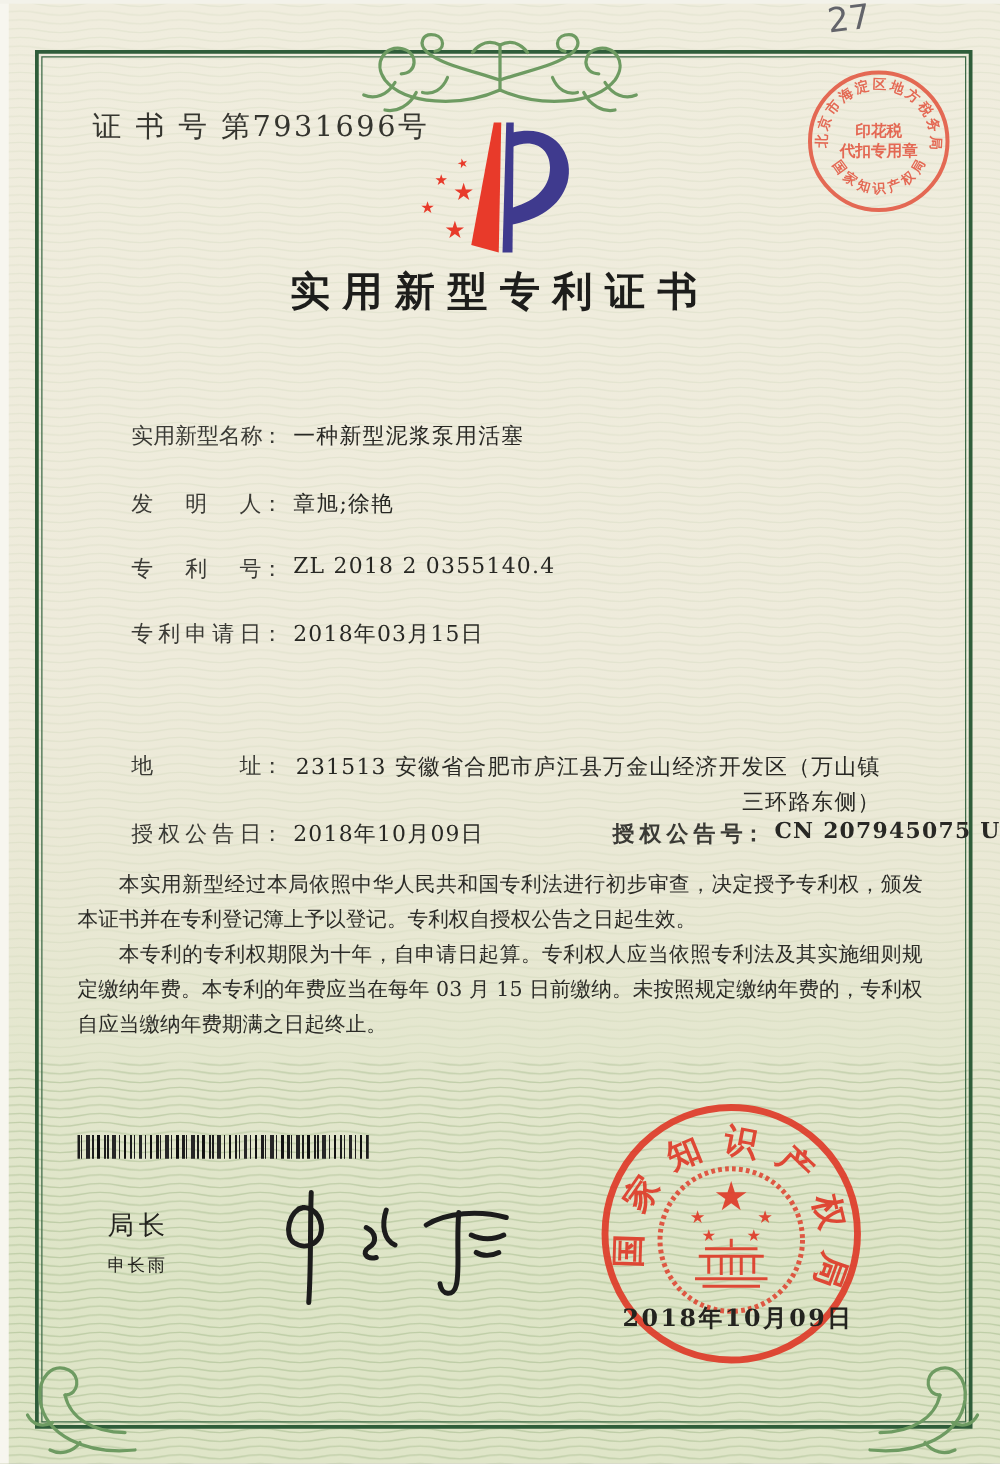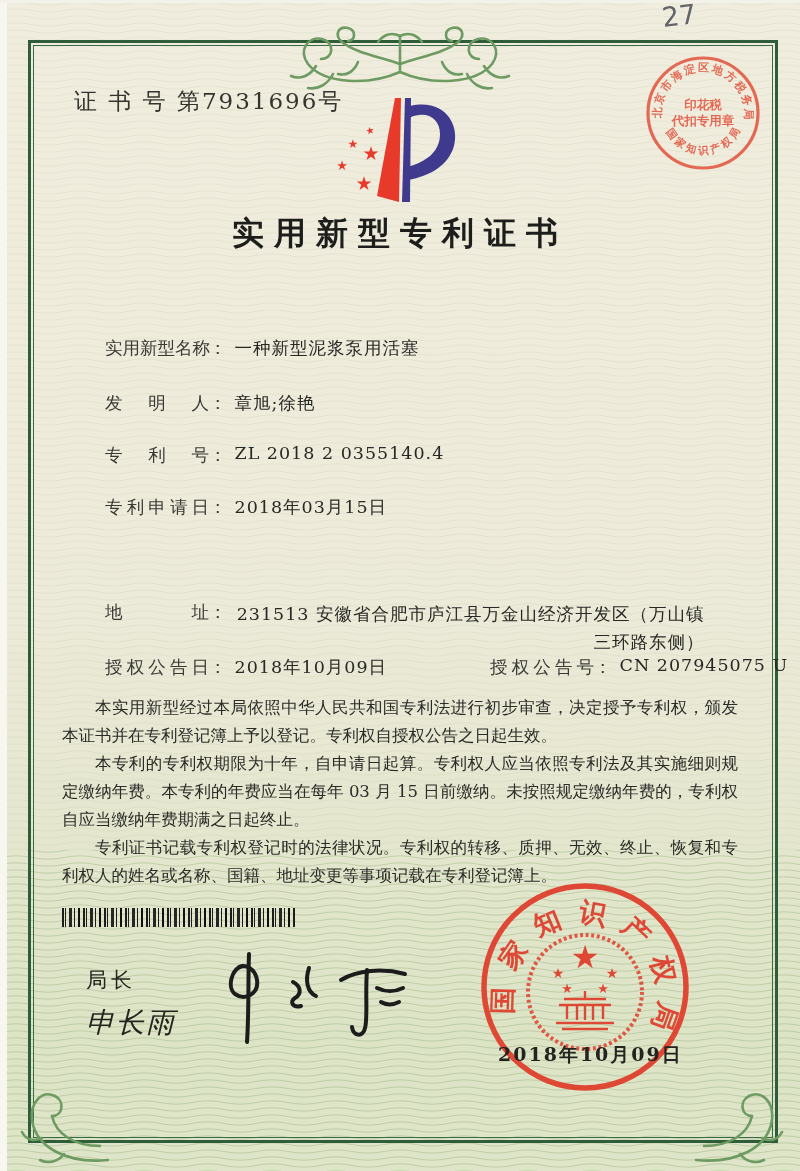--- a/index.html
+++ b/index.html
@@ -17,27 +17,27 @@
   .frame-inner{position:absolute;left:2px;top:2px;right:2px;bottom:2px;border:1px solid #3c6a47;}
   .abs{position:absolute;}
   .cert-no{left:74px;top:86px;font-size:23px;letter-spacing:2px;color:#35352f;}
   .hand-note{left:662px;top:0px;font-size:27px;color:#63646a;font-family:"DejaVu Sans","Liberation Sans",sans-serif;transform:rotate(-7deg);}
   .title{left:0;right:0;top:212px;text-align:center;font-size:32px;font-weight:bold;letter-spacing:10px;color:#1d1d1b;}
   .frow{position:absolute;left:70px;font-size:17.5px;color:#2c2c28;white-space:nowrap;}
   .flabel{display:inline-block;width:104px;text-align:justify;text-align-last:justify;color:#3a3a35;vertical-align:top;margin-left:35px;}
   .fcolon{display:inline-block;margin-right:8px;color:#3a3a35;vertical-align:top;}
   .fvalue{display:inline-block;letter-spacing:1px;color:#27272300;color:#282824;vertical-align:top;}
   .fwrap{white-space:normal;width:470px;line-height:1.6;text-align:right;}
-  .grant-right{position:absolute;left:385px;top:0;}
+  .grant-right{position:absolute;left:385px;top:0;font-weight:bold;}
   .paras{position:absolute;left:62px;top:694px;width:676px;font-size:16.5px;line-height:28px;color:#2b2b27;text-align:justify;}
   .paras p{margin:0;text-indent:2em;}
   .barcode{position:absolute;left:62px;top:908px;width:233px;height:19px;
     background:repeating-linear-gradient(90deg,#1c1c1c 0 2px,transparent 2px 3px,#1c1c1c 3px 4px,transparent 4px 7px,#262626 7px 10px,transparent 10px 12px,#1c1c1c 12px 13px,transparent 13px 16px,#111 16px 18px,transparent 18px 21px);}
   .sig-role{left:86px;top:966px;font-size:21px;color:#24241f;letter-spacing:4px;}
-  .sig-name{left:86px;top:1004px;font-size:28px;color:#24241f;letter-spacing:2px;font-style:italic;}
+  .sig-name{left:86px;top:1004px;font-size:14px;color:#24241f;letter-spacing:2px;}
   .sig-script{position:absolute;left:205px;top:948px;}
   .seal-svg{position:absolute;left:468px;top:872px;opacity:.9;}
   .seal-date{left:498px;top:1042px;font-size:19px;letter-spacing:2px;color:#23231f;font-weight:bold;}
   .footer{left:0;right:20px;top:1106px;text-align:center;font-size:15px;color:#33332e;}
   .tax-stamp{position:absolute;left:640px;top:52px;opacity:.84;}
   .logo{position:absolute;left:298px;top:90px;}
   .orn-top{position:absolute;left:258px;top:14px;}
   .orn-bl{position:absolute;left:12px;top:1076px;}
   .orn-br{position:absolute;left:688px;top:1076px;transform:scaleX(-1);}
 </style>
@@ -147,21 +147,20 @@
   <div class="frow" style="top:655px;left:70px;width:660px">
     <span class="flabel">授权公告日</span><span class="fcolon">：</span><span class="fvalue">2018年10月09日</span>
     <span class="grant-right">
       <span class="flabel">授权公告号</span><span class="fcolon">：</span><span class="fvalue">CN 207945075 U</span>
     </span>
   </div>
 
   <div class="paras">
     <p>本实用新型经过本局依照中华人民共和国专利法进行初步审查，决定授予专利权，颁发本证书并在专利登记簿上予以登记。专利权自授权公告之日起生效。</p>
     <p>本专利的专利权期限为十年，自申请日起算。专利权人应当依照专利法及其实施细则规定缴纳年费。本专利的年费应当在每年 03 月 15 日前缴纳。未按照规定缴纳年费的，专利权自应当缴纳年费期满之日起终止。</p>
-    <p>专利证书记载专利权登记时的法律状况。专利权的转移、质押、无效、终止、恢复和专利权人的姓名或名称、国籍、地址变更等事项记载在专利登记簿上。</p>
   </div>
 
   <div class="barcode"></div>
 
   <div class="abs sig-role">局长</div>
   <div class="abs sig-name">申长雨</div>
   <svg class="sig-script" width="240" height="100" viewBox="0 0 240 100">
     <g fill="none" stroke="#1c1c1c" stroke-width="4" stroke-linecap="round">
       <path d="M38,18 C26,20 22,40 30,46 C40,53 54,46 52,32 C50,20 40,16 34,19"></path>
       <path d="M44,6 C43,30 44,66 42,94"></path>

